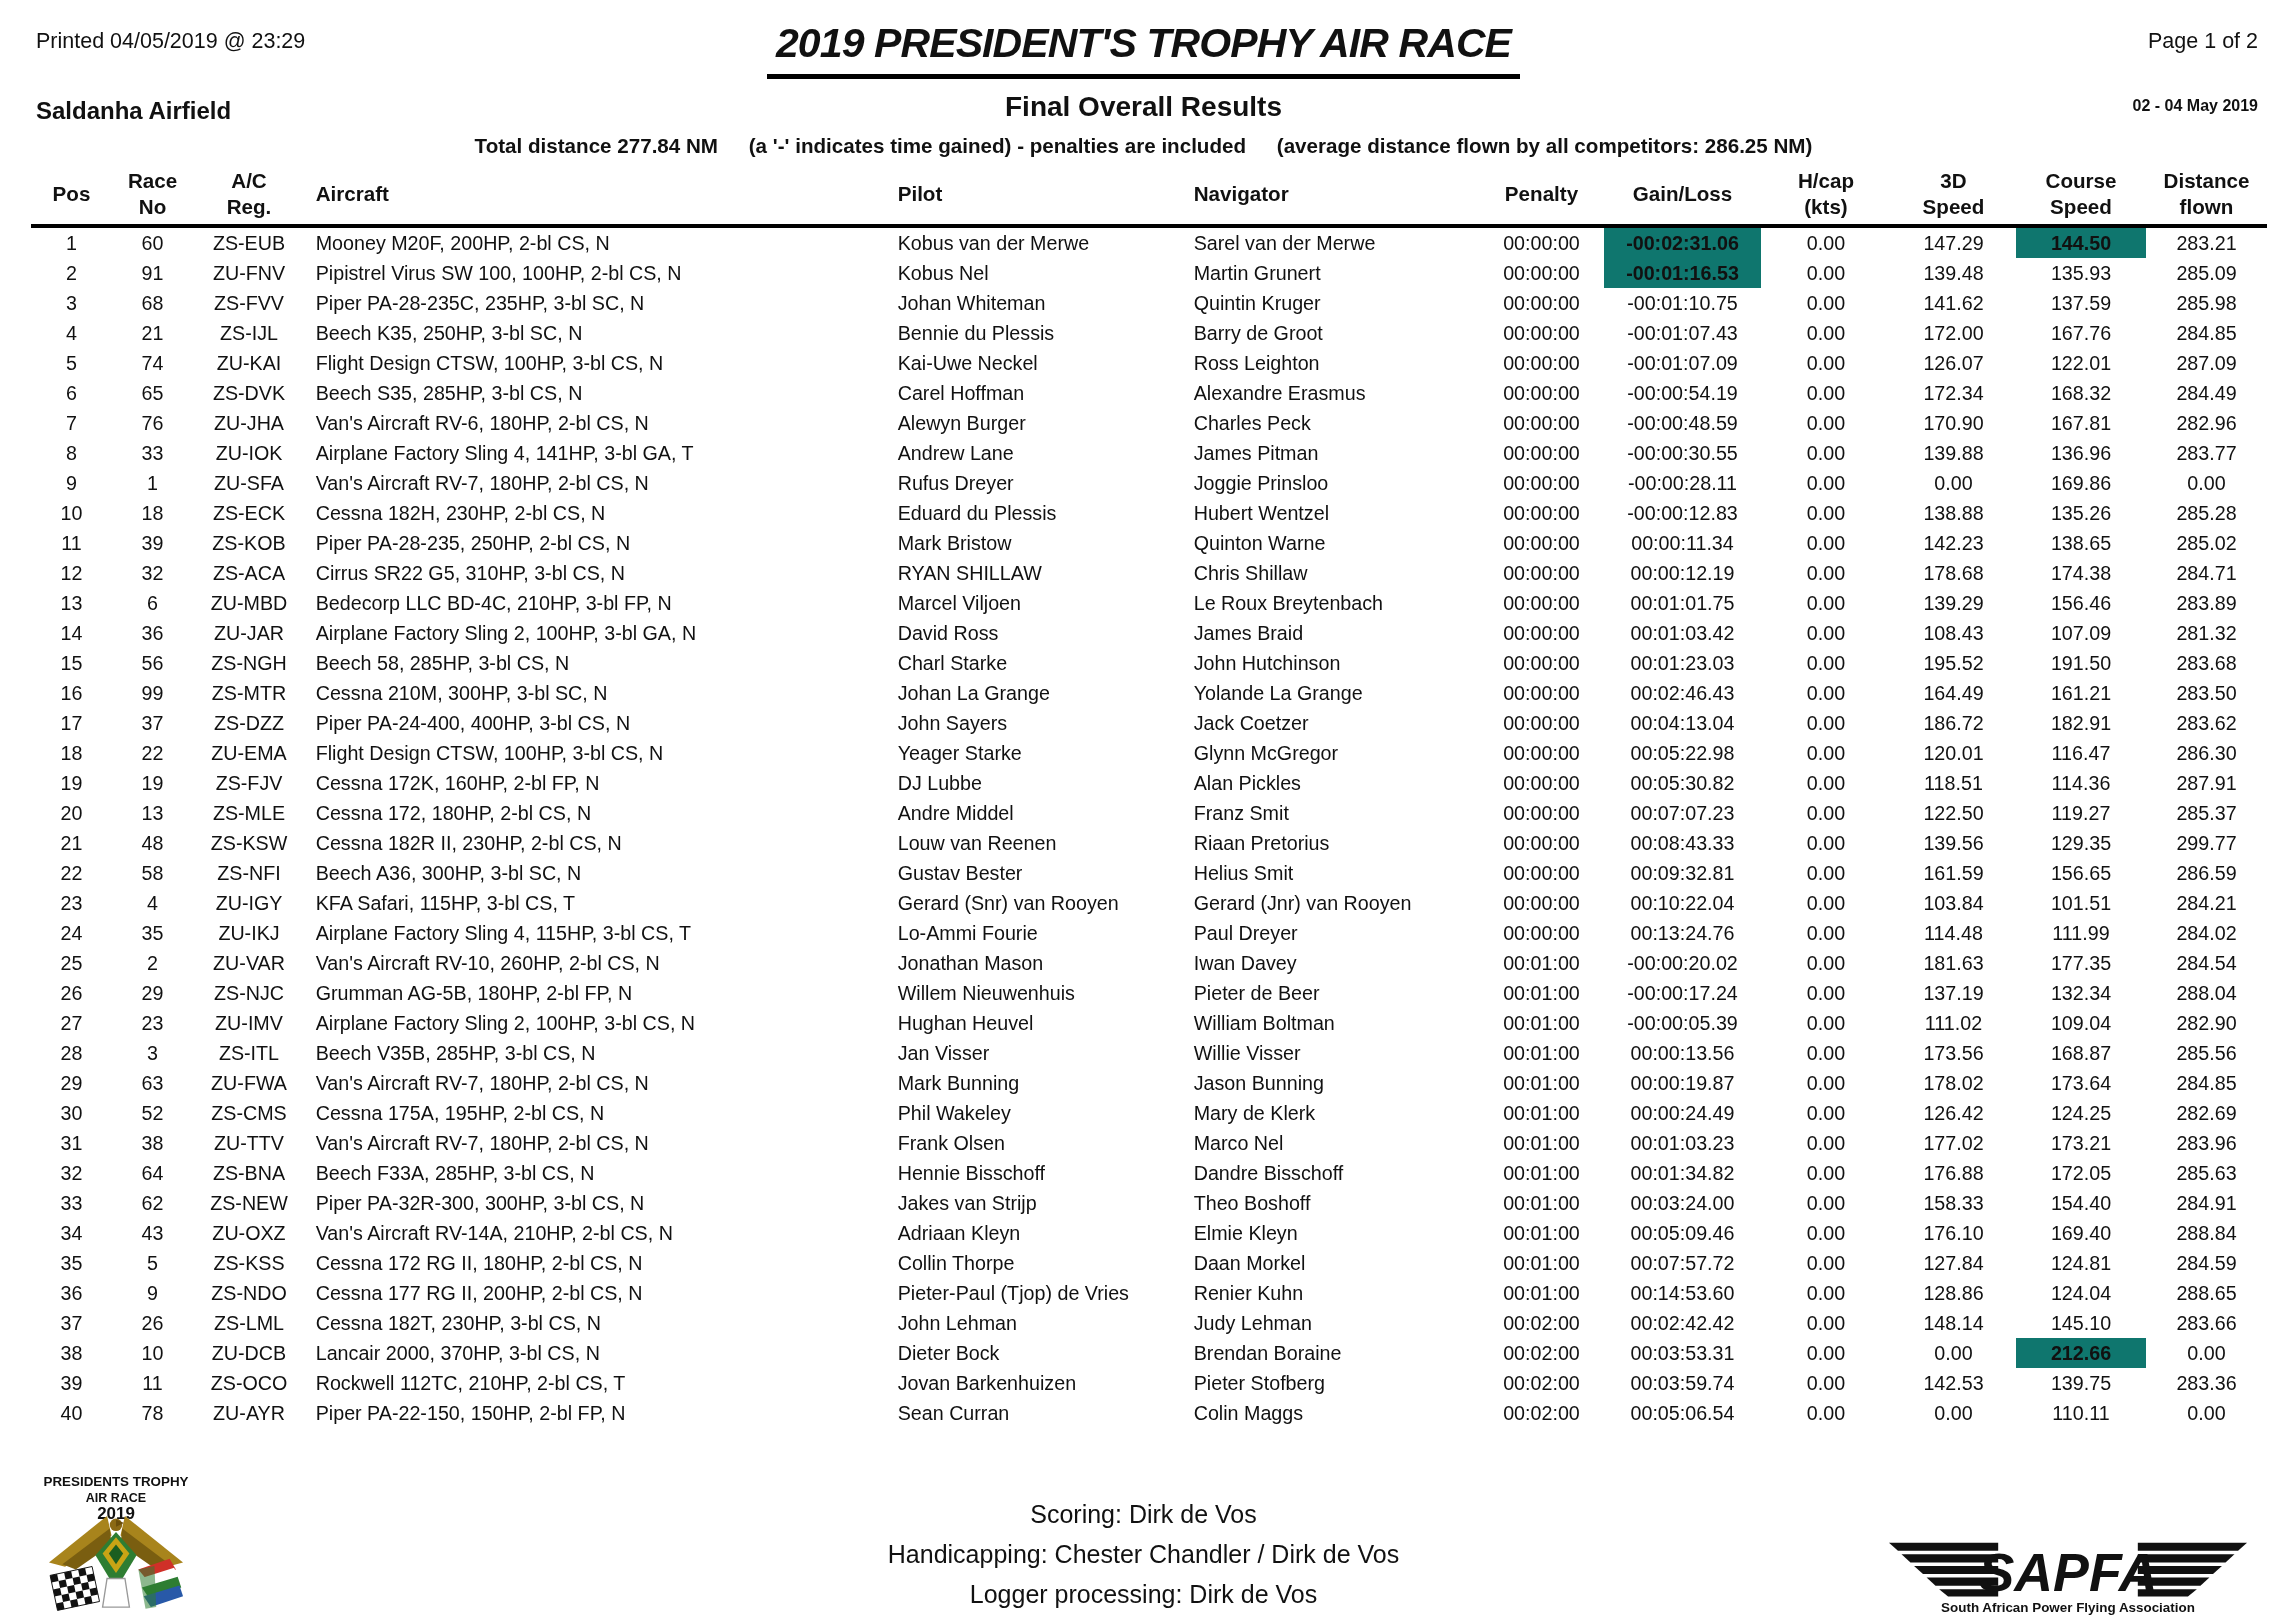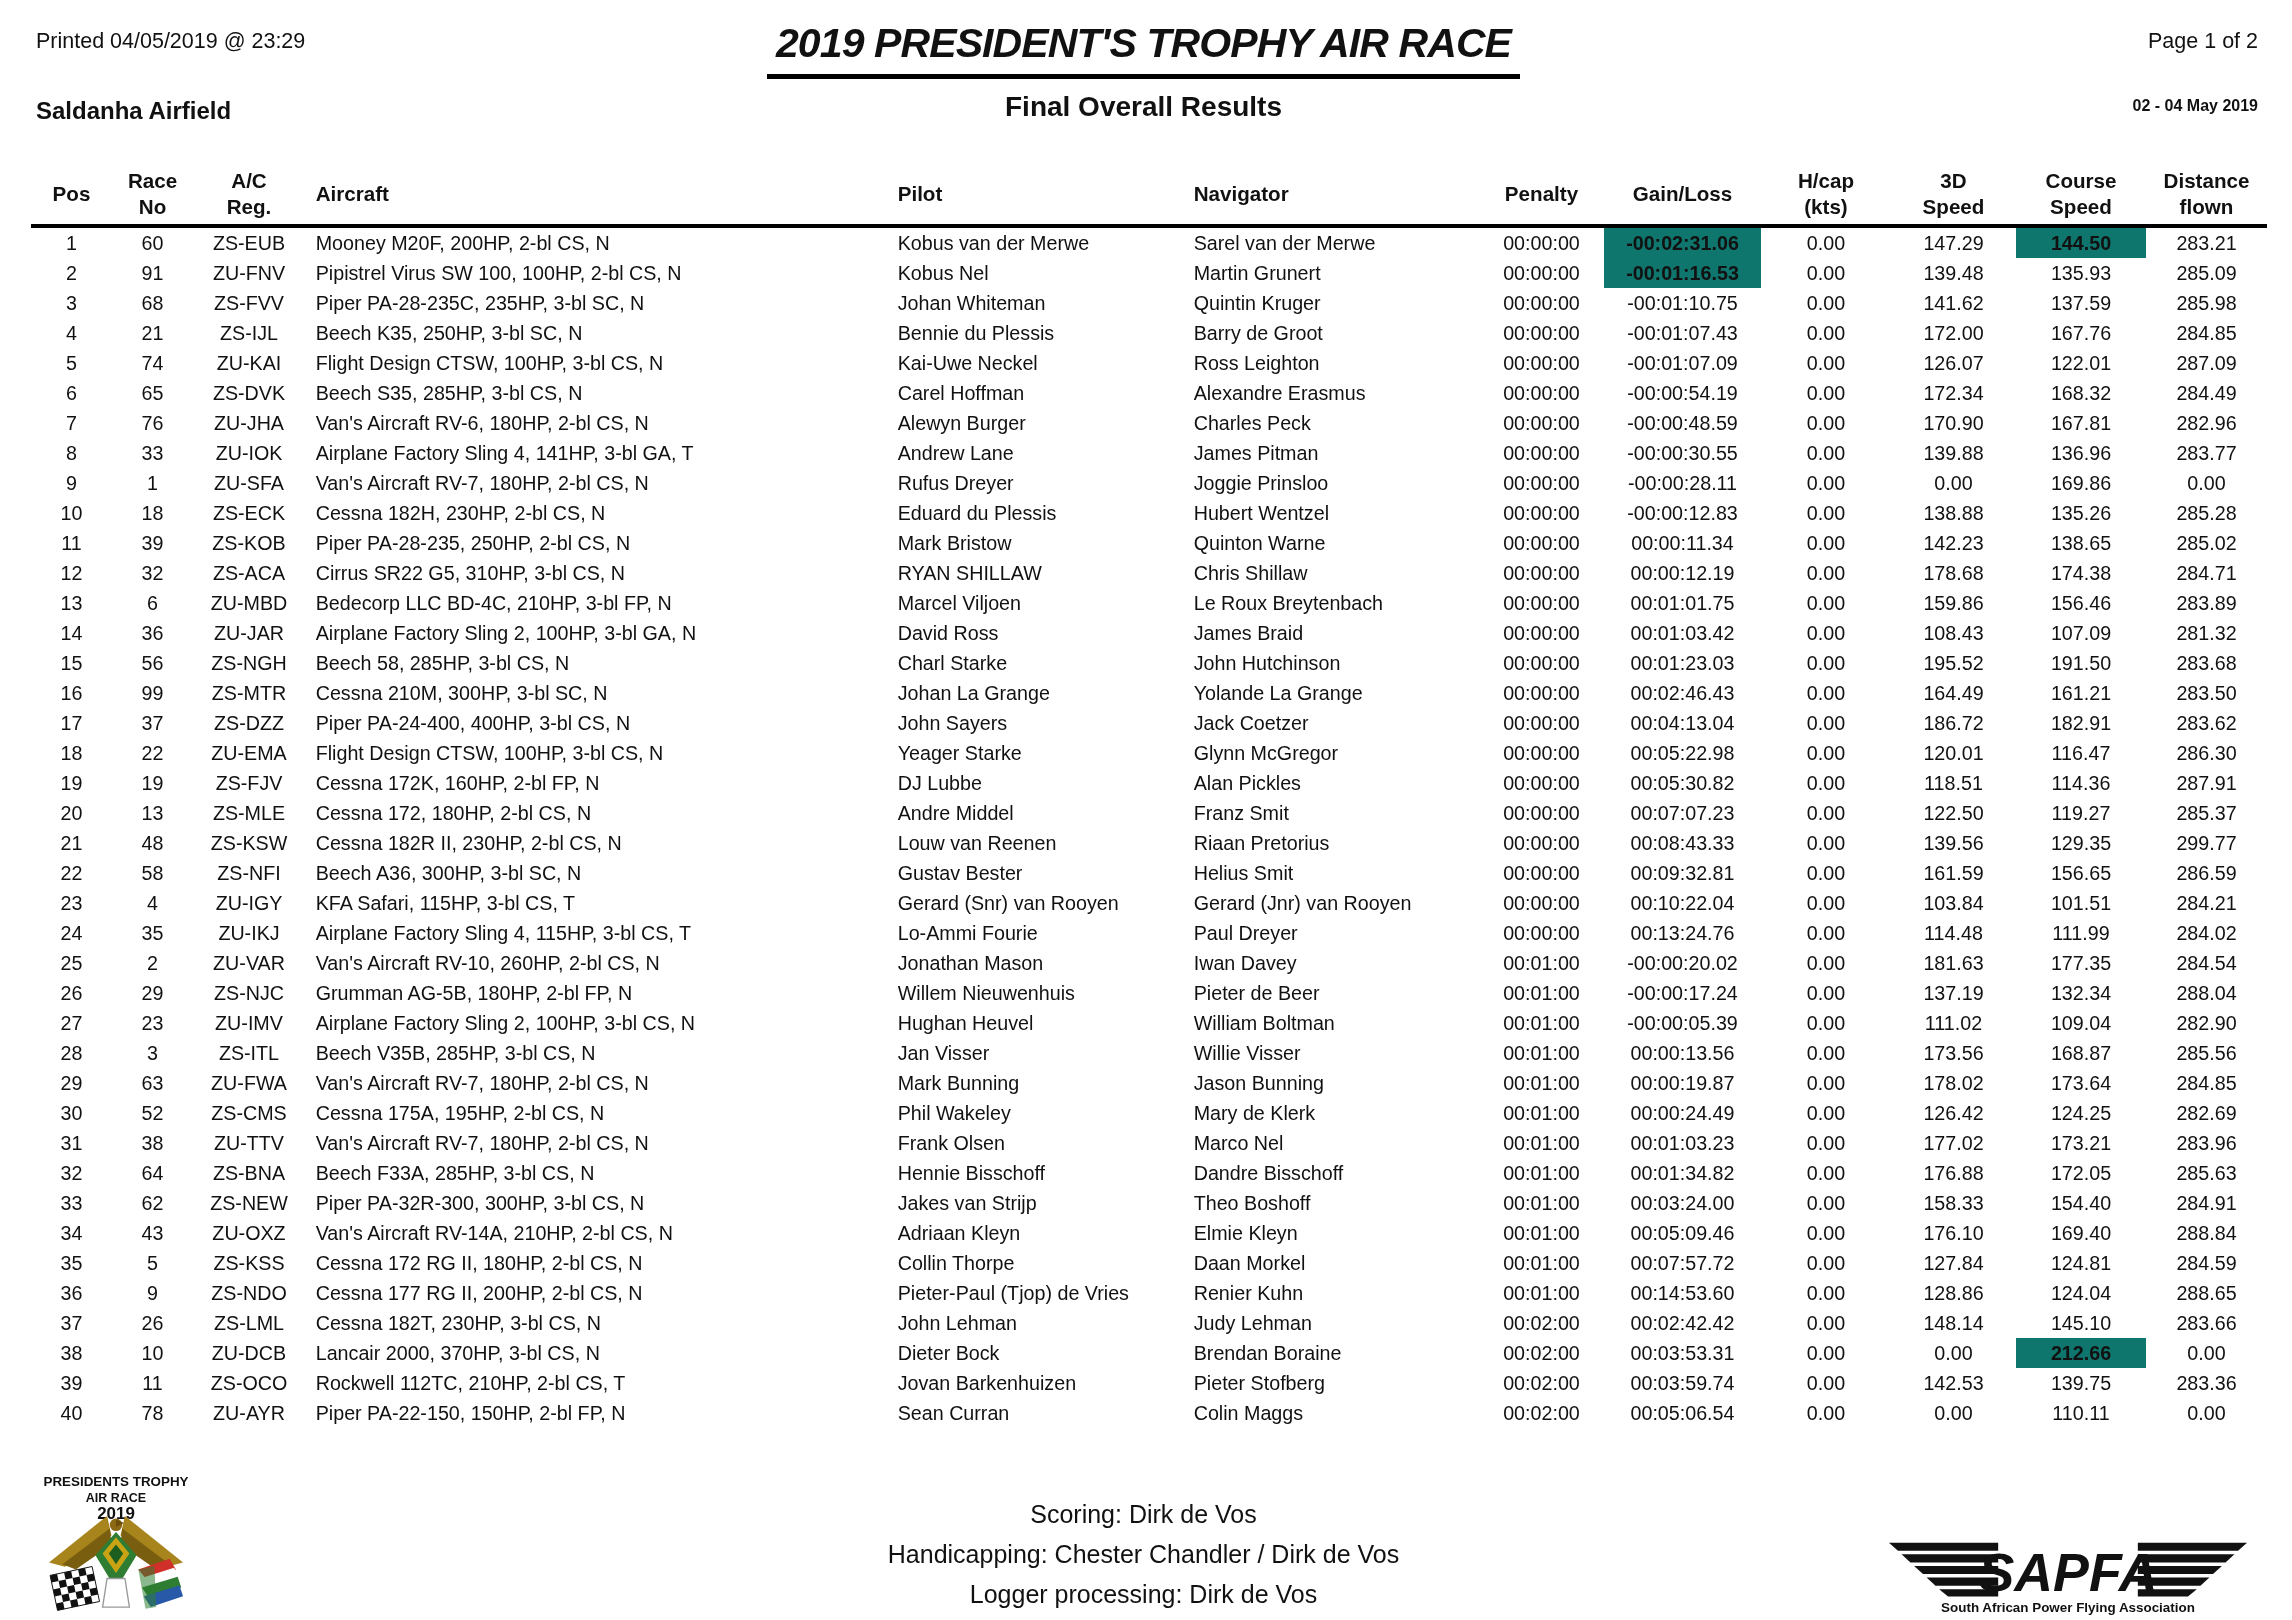--- a/index.html
+++ b/index.html
@@ -51,20 +51,25 @@
   <div class="printed">Printed 04/05/2019 @ 23:29</div>
   <div class="page-num">Page 1 of 2</div>
   <div class="title-wrap">
     <span class="title">2019 PRESIDENT'S TROPHY AIR RACE</span>
   </div>
 
   <div class="airfield">Saldanha Airfield</div>
   <div class="results-sub">Final Overall Results</div>
   <div class="dates">02 - 04 May 2019</div>
 
+  <div class="info-line">
+    <span>Total distance 277.84 NM</span>
+    <span>(a '-' indicates time gained) - penalties are included</span>
+    <span>(average distance flown by all competitors: 286.25 NM)</span>
+  </div>
 
   <table class="results">
     <colgroup>
       <col style="width:81px">
         <col style="width:81px">
         <col style="width:112px">
       <col style="width:582px">
         <col style="width:296px">
         <col style="width:296px">
       <col style="width:125px">
@@ -298,21 +303,21 @@
         <tr>
           <td class="c-center">13</td>
           <td class="c-center">6</td>
           <td class="c-center">ZU-MBD</td>
           <td class="c-left">Bedecorp LLC BD-4C, 210HP, 3-bl FP, N</td>
           <td class="c-left">Marcel Viljoen</td>
           <td class="c-left">Le Roux Breytenbach</td>
           <td class="c-center">00:00:00</td>
           <td class="c-center">00:01:01.75</td>
           <td class="c-center">0.00</td>
-          <td class="c-center">159.86</td>
+          <td class="c-center">139.29</td>
           <td class="c-center">156.46</td>
           <td class="c-center">283.89</td>
         </tr>
         <tr>
           <td class="c-center">14</td>
           <td class="c-center">36</td>
           <td class="c-center">ZU-JAR</td>
           <td class="c-left">Airplane Factory Sling 2, 100HP, 3-bl GA, N</td>
           <td class="c-left">David Ross</td>
           <td class="c-left">James Braid</td>

